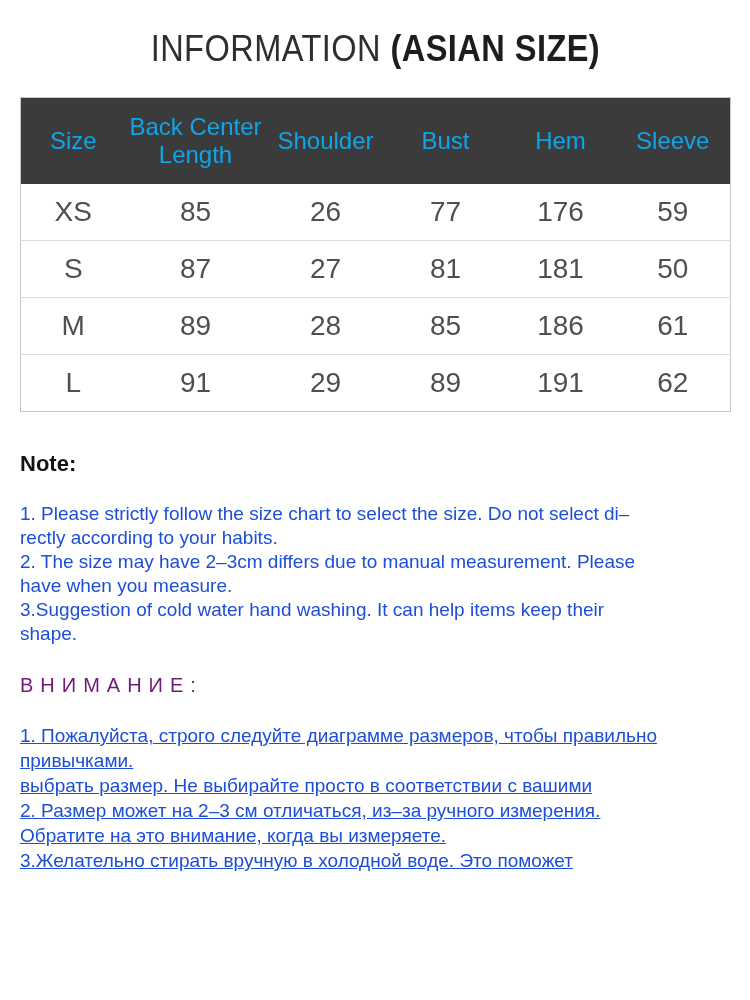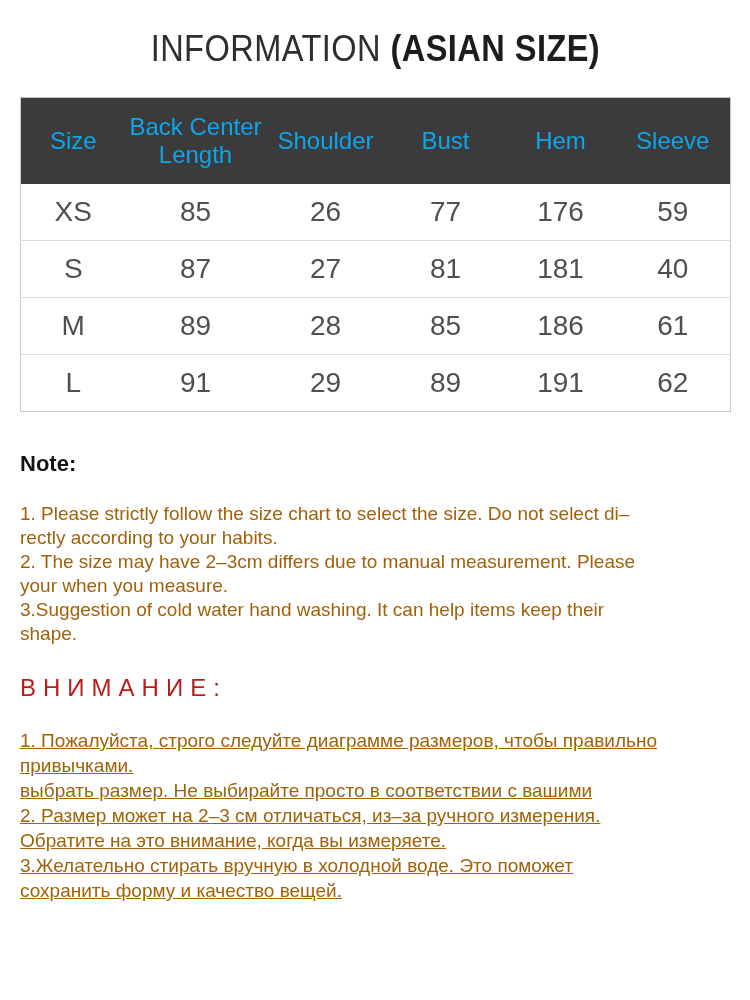--- a/index.html
+++ b/index.html
@@ -72,29 +72,29 @@
   .notes { margin: 39px 20px 0 20px; }
   .note-heading {
     font-size: 22px;
     font-weight: 700;
     color: #141414;
   }
   .note-lines { margin-top: 25px; }
   .note-line {
     font-size: 19px;
     line-height: 24px;
-    color: #a16207;
+    color: #1d4ed8;
     white-space: nowrap;
   }
   .attention-heading {
     margin-top: 28px;
-    font-size: 24px;
+    font-size: 20px;
     font-weight: 500;
     letter-spacing: 7px;
-    color: #b91c1c;
+    color: #701a75;
   }
   .ru-lines { margin-top: 26px; }
   .ru-lines .note-line { line-height: 25px; text-decoration: underline; }
 </style>
 </head>
 <body>
 
 <div class="page">
 
   <div class="title-wrap">
@@ -129,21 +129,21 @@
           <td>77</td>
           <td>176</td>
           <td>59</td>
         </tr>
         <tr>
           <td>S</td>
           <td>87</td>
           <td>27</td>
           <td>81</td>
           <td>181</td>
-          <td>40</td>
+          <td>50</td>
         </tr>
         <tr>
           <td>M</td>
           <td>89</td>
           <td>28</td>
           <td>85</td>
           <td>186</td>
           <td>61</td>
         </tr>
         <tr>
@@ -156,30 +156,29 @@
         </tr>
       </tbody>
   </table>
 
   <div class="notes">
     <h2 class="note-heading">Note:</h2>
     <div class="note-lines">
       <div class="note-line">1. Please strictly follow the size chart  to select the size. Do not select di–</div>
       <div class="note-line">rectly according to your habits.</div>
       <div class="note-line">2. The size may have 2–3cm differs due to manual measurement. Please</div>
-      <div class="note-line">your when you measure.</div>
+      <div class="note-line">have when you measure.</div>
       <div class="note-line">3.Suggestion of cold water hand washing. It can help items keep their</div>
       <div class="note-line">shape.</div>
     </div>
 
     <h2 class="attention-heading">ВНИМАНИЕ:</h2>
     <div class="ru-lines">
       <div class="note-line">1. Пожалуйста, строго следуйте диаграмме размеров, чтобы правильно</div>
       <div class="note-line">привычками.</div>
       <div class="note-line">выбрать размер. Не выбирайте просто в соответствии с вашими</div>
       <div class="note-line">2. Размер может на 2–3 см отличаться, из–за ручного измерения.</div>
       <div class="note-line">Обратите на это внимание, когда вы измеряете.</div>
       <div class="note-line">3.Желательно стирать вручную в холодной воде. Это поможет</div>
-      <div class="note-line">сохранить форму и качество вещей.</div>
     </div>
   </div>
 
 </div>
 
 </body></html>

